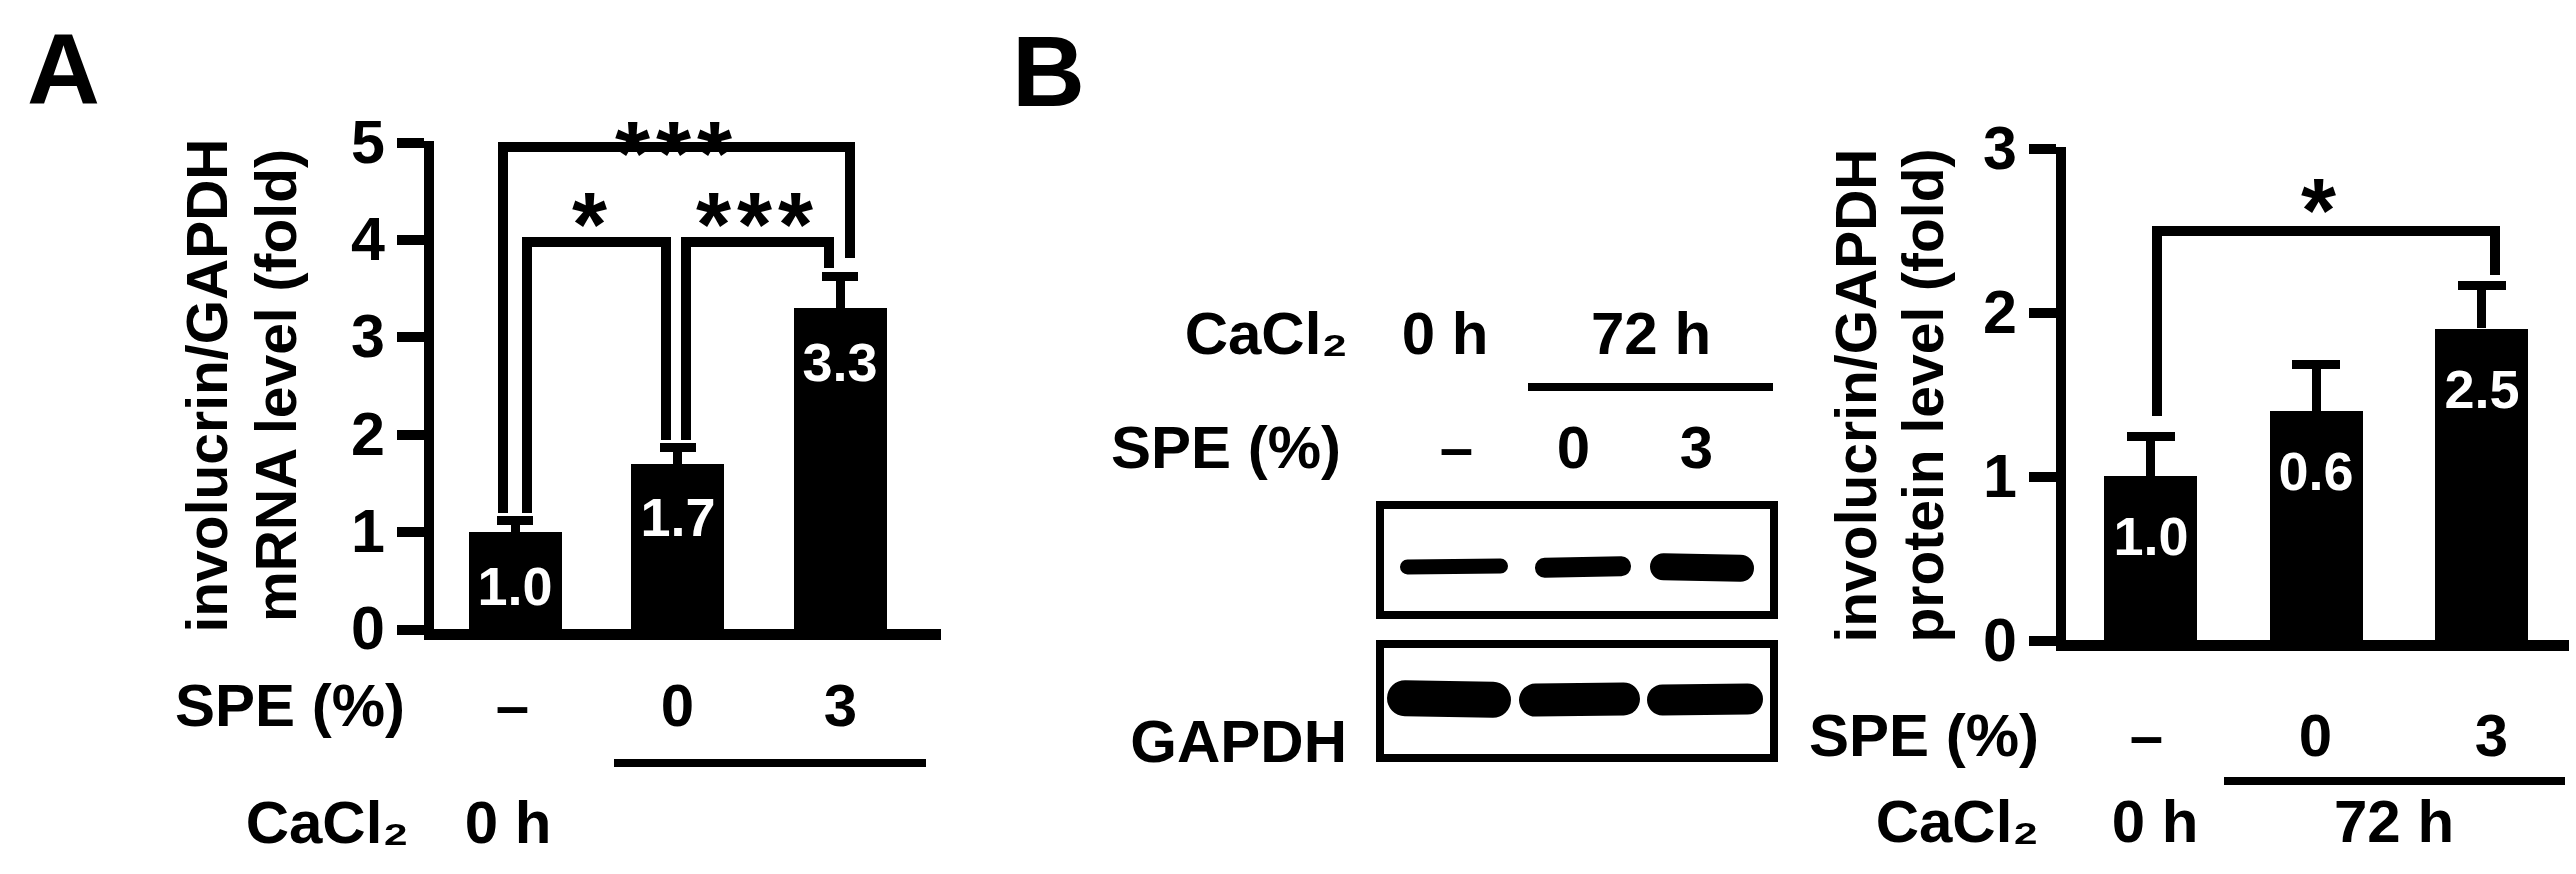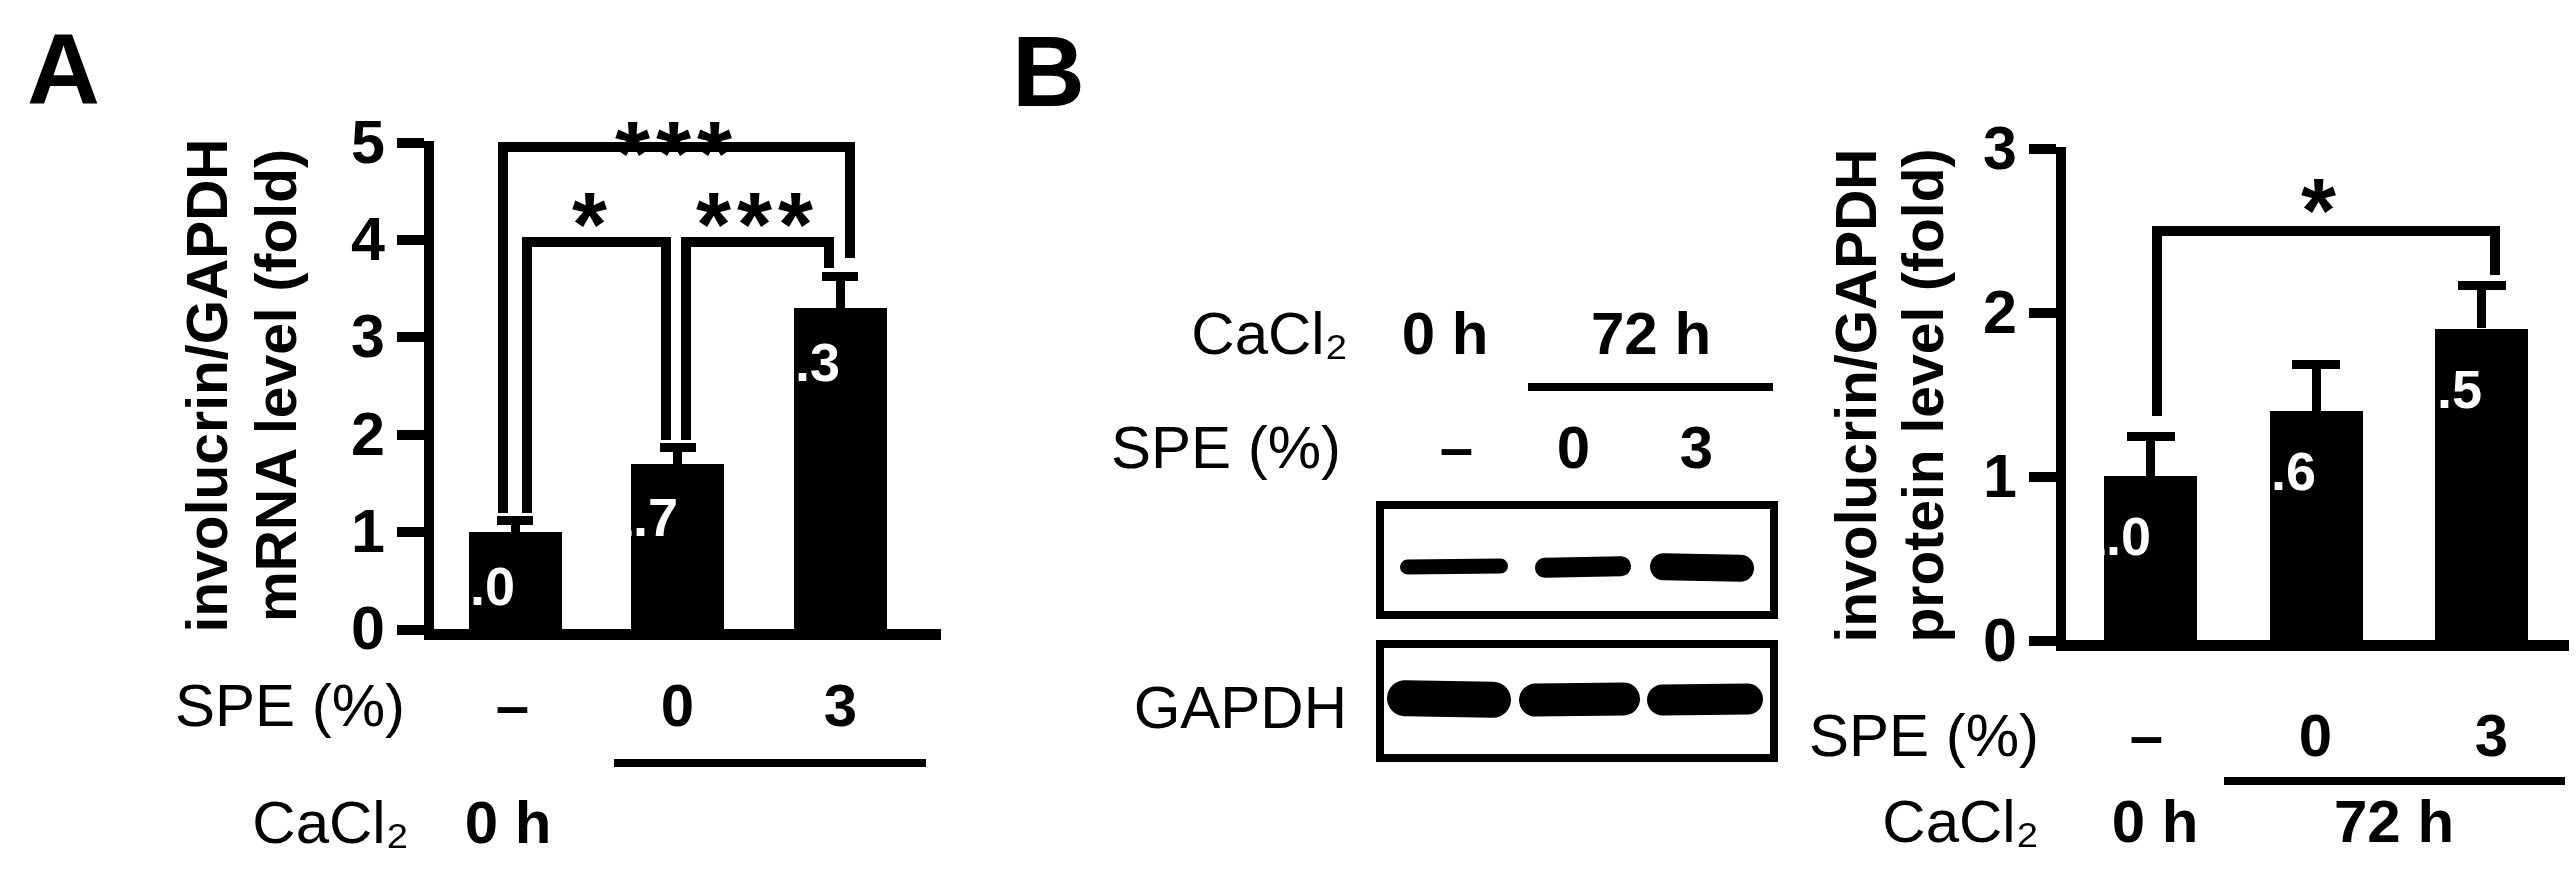--- a/index.html
+++ b/index.html
@@ -1,27 +1,27 @@
 <!DOCTYPE html>
 <html style="font-size:12px"><head>
 <meta charset="utf-8">
 <style>
   html,body{margin:0;padding:0;background:#ffffff;}
   body{font-family:"Liberation Sans", sans-serif;}
   .canvas{position:relative;width:2576px;height:875px;background:#ffffff;overflow:hidden;color:#000;}
   .panel-label{position:absolute;font-size:101px;font-weight:bold;line-height:101px;color:#000;}
   .ylabel{position:absolute;width:614px;height:61px;font-size:57px;font-weight:bold;line-height:61px;
           text-align:center;white-space:nowrap;transform:rotate(-90deg);transform-origin:center center;color:#000;}
-  .rowlabel{position:absolute;width:300px;font-size:60px;font-weight:normal;line-height:61px;text-align:right;color:#000;}
+  .rowlabel{position:absolute;width:300px;font-size:60px;font-weight:bold;line-height:61px;text-align:right;color:#000;}
   .cell{position:absolute;width:150px;font-size:60px;font-weight:bold;line-height:61px;text-align:center;color:#000;}
   .cell.narrow{width:75px;}
   .chart{position:absolute;left:0;top:0;width:100%;height:100%;pointer-events:none;}
   .axis-y,.axis-x,.tick,.err-stem,.err-cap,.bar,.bk,.groupline,.blot-band{position:absolute;background:#000000;}
   .tick-label{position:absolute;width:112px;font-size:61px;font-weight:bold;line-height:61px;text-align:right;color:#000;}
-  .bar-label{position:absolute;width:150px;font-size:54px;font-weight:bold;line-height:54px;color:#ffffff;}
+  .bar-label{position:absolute;width:150px;font-size:54px;font-weight:bold;line-height:54px;text-align:center;color:#ffffff;}
   .sig{position:absolute;width:225px;font-size:90px;font-weight:bold;line-height:90px;letter-spacing:6px;
        text-align:center;color:#000;}
   .blot-box{position:absolute;border:8.2px solid #000000;background:#ffffff;box-sizing:border-box;}
   .blot-band{border-radius:18px;}
 </style>
 </head>
 <body>
 
 <div class="canvas">
 
@@ -92,21 +92,21 @@
   <div class="rowlabel" style="left:1041px;top:417px;">SPE (%)</div>
   <div class="cell narrow" style="left:1419px;top:417px;">–</div>
   <div class="cell narrow" style="left:1536px;top:417px;">0</div>
   <div class="cell narrow" style="left:1659px;top:417px;">3</div>
 
   <div class="blot-box" style="left:1376px;top:501px;width:402px;height:118px;"></div>
   <div class="blot-band" style="left:1400px;top:559px;width:108px;height:15px;border-radius:7.5px;transform:rotate(-0.6deg);"></div>
   <div class="blot-band" style="left:1535px;top:557px;width:96px;height:20px;border-radius:9.7px;transform:rotate(-1deg);"></div>
   <div class="blot-band" style="left:1650px;top:554px;width:104px;height:27px;border-radius:13.5px;transform:rotate(1deg);"></div>
 
-  <div class="rowlabel" style="left:973px;top:677px;width:374px;">GAPDH</div>
+  <div class="rowlabel" style="left:973px;top:711px;width:374px;">GAPDH</div>
   <div class="blot-box" style="left:1376px;top:640px;width:402px;height:122px;"></div>
   <div class="blot-band" style="left:1387px;top:681px;width:124px;height:36px;border-radius:18px;transform:rotate(1deg);"></div>
   <div class="blot-band" style="left:1519px;top:683px;width:121px;height:33px;border-radius:16.5px;transform:rotate(-0.8deg);"></div>
   <div class="blot-band" style="left:1647px;top:684px;width:116px;height:31px;border-radius:15.7px;transform:rotate(-0.6deg);"></div>
 
   <div class="ylabel" style="left:1549px;top:365px;">involucrin/GAPDH</div>
   <div class="ylabel" style="left:1616px;top:365px;">protein level (fold)</div>
 
   <div class="chart">
       <div class="axis-y" style="left: 2056px; top: 147px; width: 9.7px; height: 504px;"></div>

